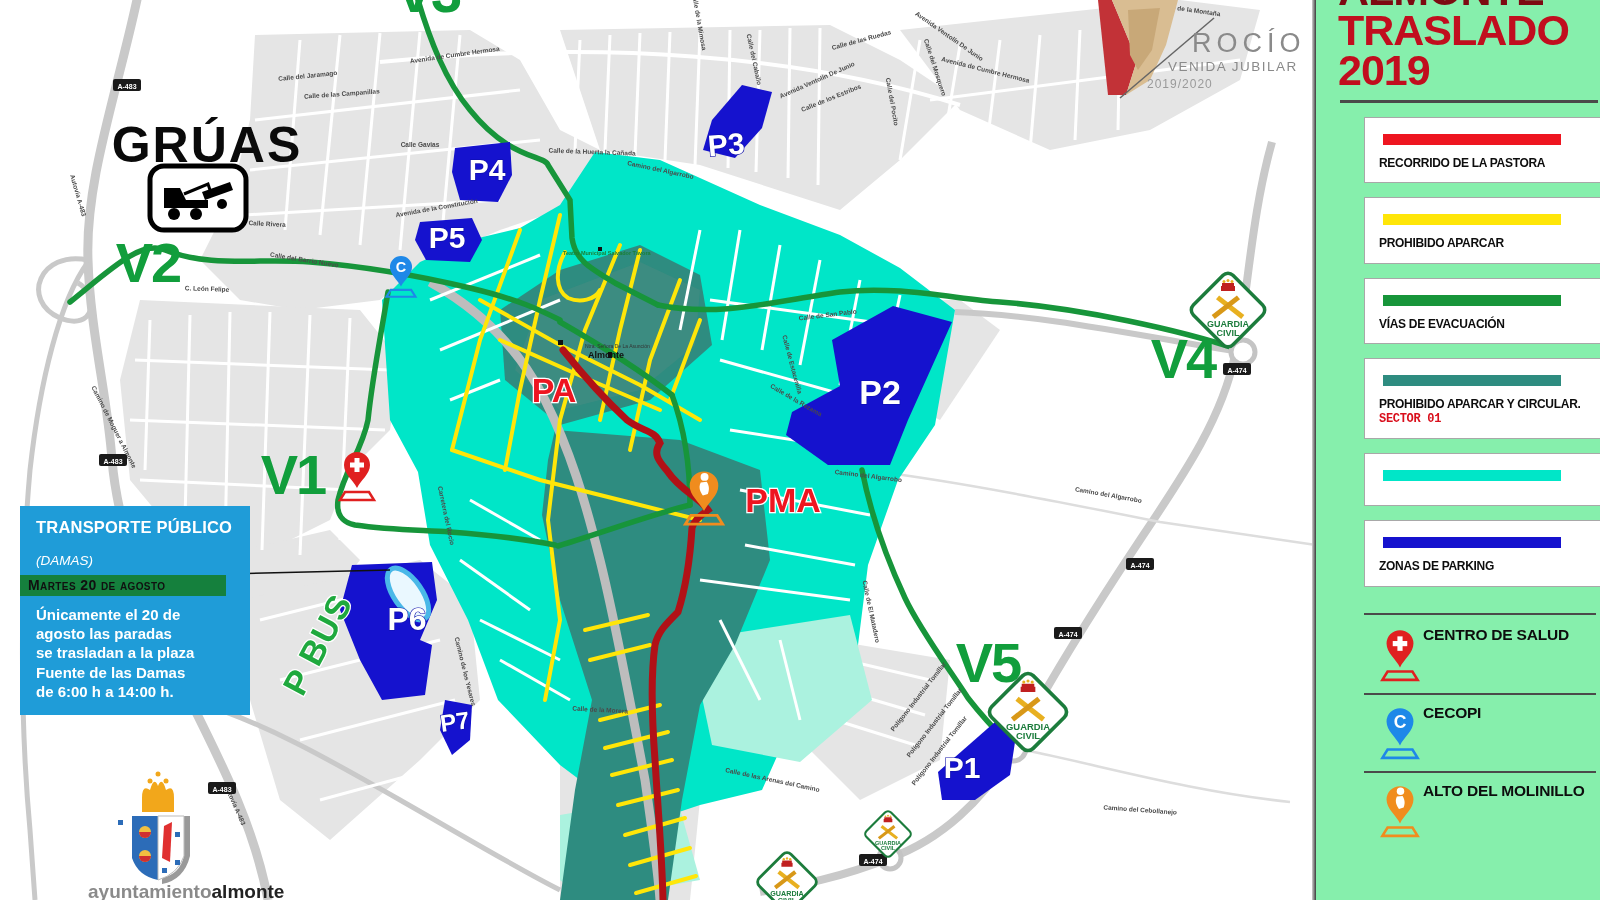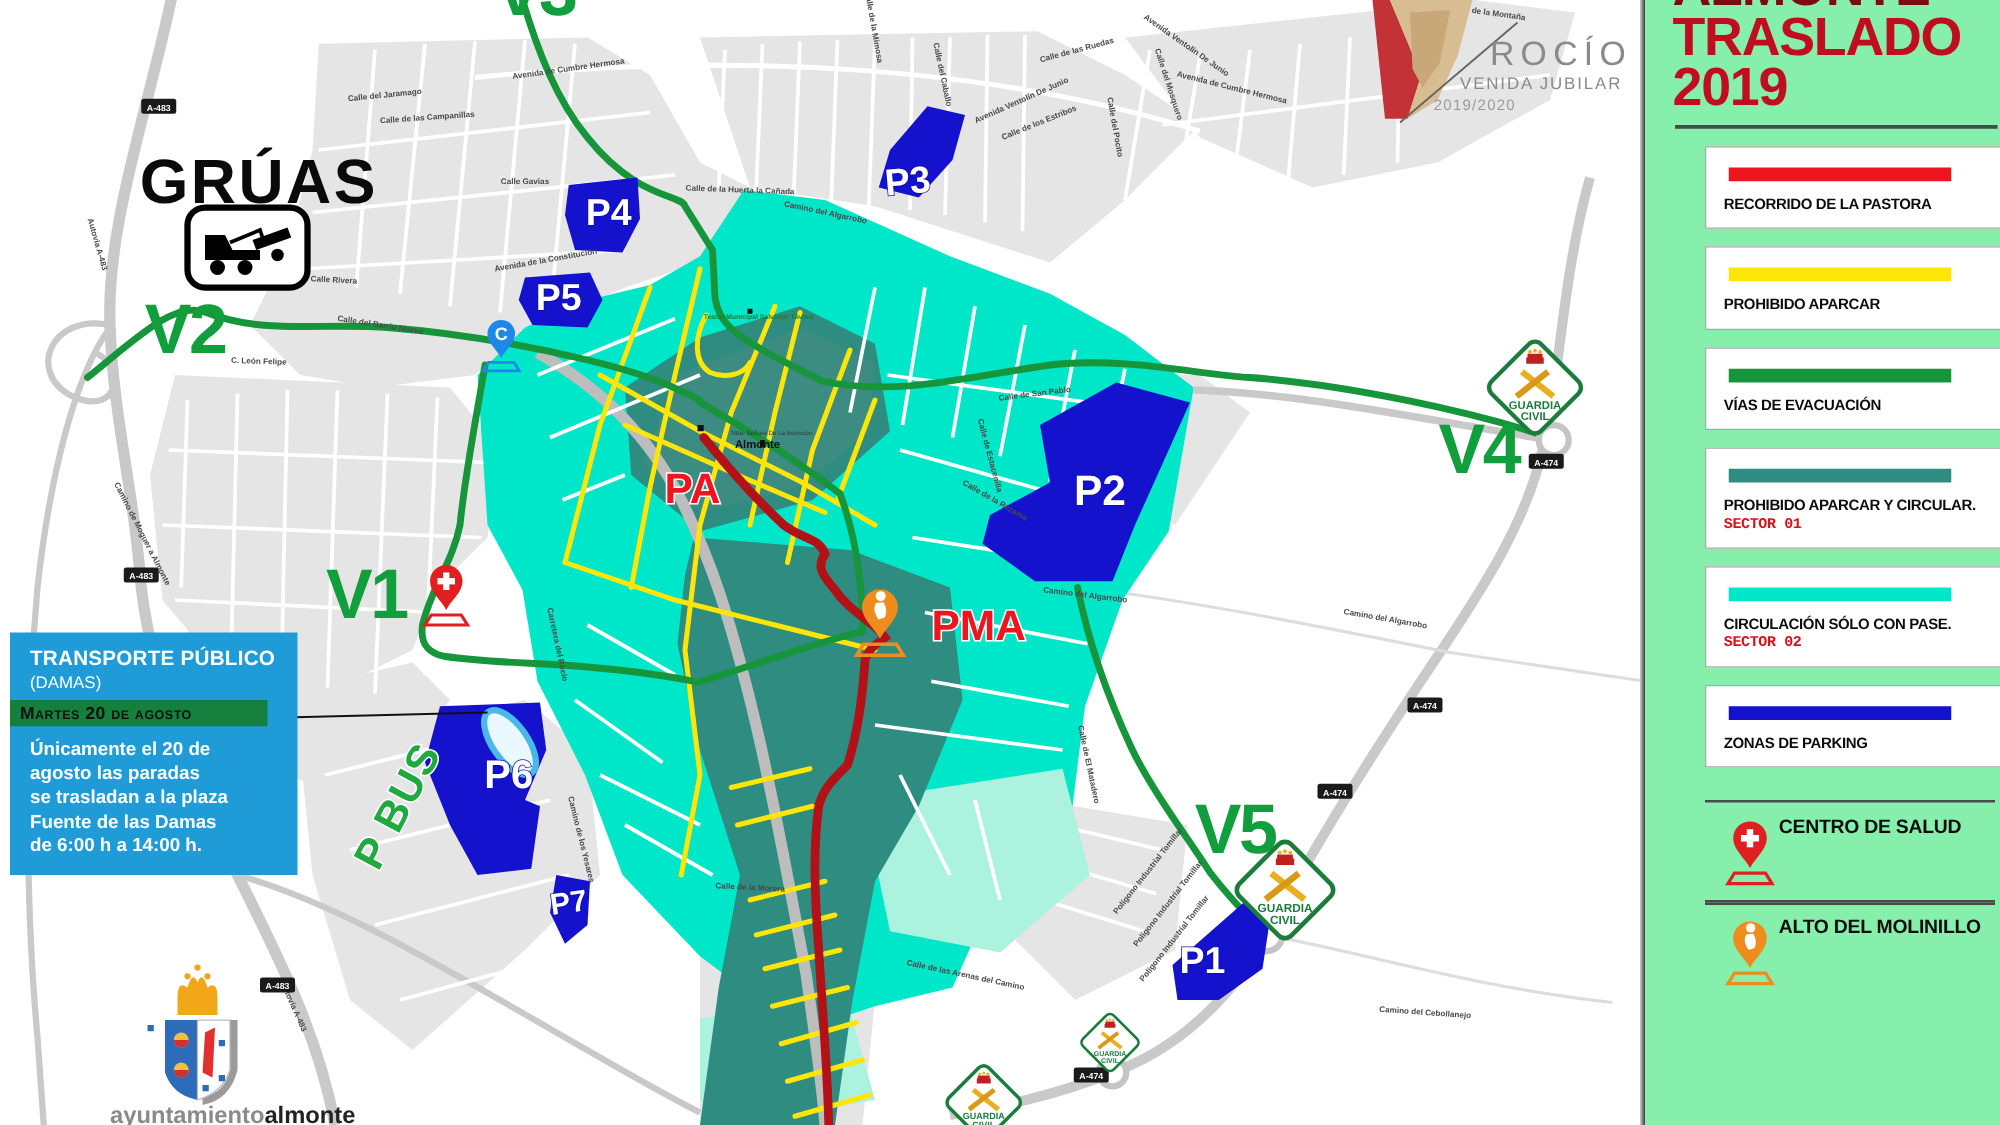--- a/index.html
+++ b/index.html
@@ -16,23 +16,23 @@
   .lg-box{background:#fff;border:1px solid #a8a8a8;width:222px;margin:0 0 14px 26px;padding:14px 14px 12px 14px;}
   .lg-swatch{height:11px;width:178px;margin:2px 0 12px 4px;}
   .lg-label{font-weight:900;font-size:12px;line-height:1.12;color:#0d0d0d;letter-spacing:-0.3px;}
   .lg-label .red{color:#d90f1c;font-family:Liberation Mono, monospace;}
   .lg-sep{border-top:2px solid #4a4a4a;width:232px;margin:26px 0 2px 26px;}
   .mk-row{display:flex;align-items:flex-start;gap:1px;margin-left:40px;padding:9px 0;}
   .mk-sep{border-top:2px solid #4a4a4a;width:232px;margin-left:26px;}
   .mk-label{font-weight:900;font-size:15.5px;color:#0d0d0d;letter-spacing:-0.2px;}
   .mk-pin{width:44px;height:58px;flex:0 0 auto;}
   
-  .transport{position:absolute;left:8px;top:506px;width:200px;background:#1f9cd8;color:#fff;padding:12px 14px 14px 16px;z-index:5;}
+  .transport{position:absolute;left:20px;top:506px;width:200px;background:#1f9cd8;color:#fff;padding:12px 14px 14px 16px;z-index:5;}
   .tp-title{font-weight:900;font-size:16.5px;letter-spacing:0.2px;}
-  .tp-sub{font-size:13.5px;font-weight:400;margin-top:1px;}
+  .tp-sub{font-size:13.5px;font-weight:400;margin-top:16px;font-style:italic;}
   .tp-date{background:#15803d;color:#101010;font-weight:900;font-size:14px;font-variant:small-caps;letter-spacing:0.4px;padding:2px 8px 3px;margin:7px 10px 9px -16px;}
   .tp-body{font-weight:800;font-size:15px;line-height:1.28;white-space:pre-line;}
   svg text{user-select:none;}
 </style>
 </head>
 <body>
 
 <div class="stage">
 
   <div class="map-wrap">
@@ -424,36 +424,41 @@
     <div class="lg-box">
       <div class="lg-swatch" style="background: rgb(23, 149, 58);"></div>
       <div class="lg-label"><span>VÍAS DE EVACUACIÓN</span></div>
     </div>
     <div class="lg-box">
       <div class="lg-swatch" style="background: rgb(46, 140, 128);"></div>
       <div class="lg-label"><span>PROHIBIDO APARCAR Y  CIRCULAR.</span> <span class="red">SECTOR 01</span></div>
     </div>
     <div class="lg-box">
       <div class="lg-swatch" style="background: rgb(0, 230, 200);"></div>
-      <div class="lg-label"><span>CIRCULACIÓN SÓLO CON PASE.</span> <span class="red">SECTOR 02</span></div>
     </div>
     <div class="lg-box">
       <div class="lg-swatch" style="background: rgb(21, 18, 206);"></div>
       <div class="lg-label"><span>ZONAS DE PARKING</span></div>
     </div>
 
     <div class="lg-sep"></div>
 
     <div class="mk-row">
       <svg class="mk-pin" viewBox="-20 -30 40 56">
           <use href="#pin-red"></use>
         </svg>
       <div class="mk-label">CENTRO DE SALUD</div>
     </div>
     <div class="mk-sep"></div>
+    <div class="mk-row">
+      <svg class="mk-pin" viewBox="-20 -30 40 56">
+          <use href="#pin-blue"></use>
+        </svg>
+      <div class="mk-label">CECOPI</div>
+    </div>
     <div class="mk-sep"></div>
     <div class="mk-row">
       <svg class="mk-pin" viewBox="-20 -30 40 56">
           <use href="#pin-orange"></use>
         </svg>
       <div class="mk-label">ALTO DEL MOLINILLO</div>
     </div>
   </div>
 </div>
 

